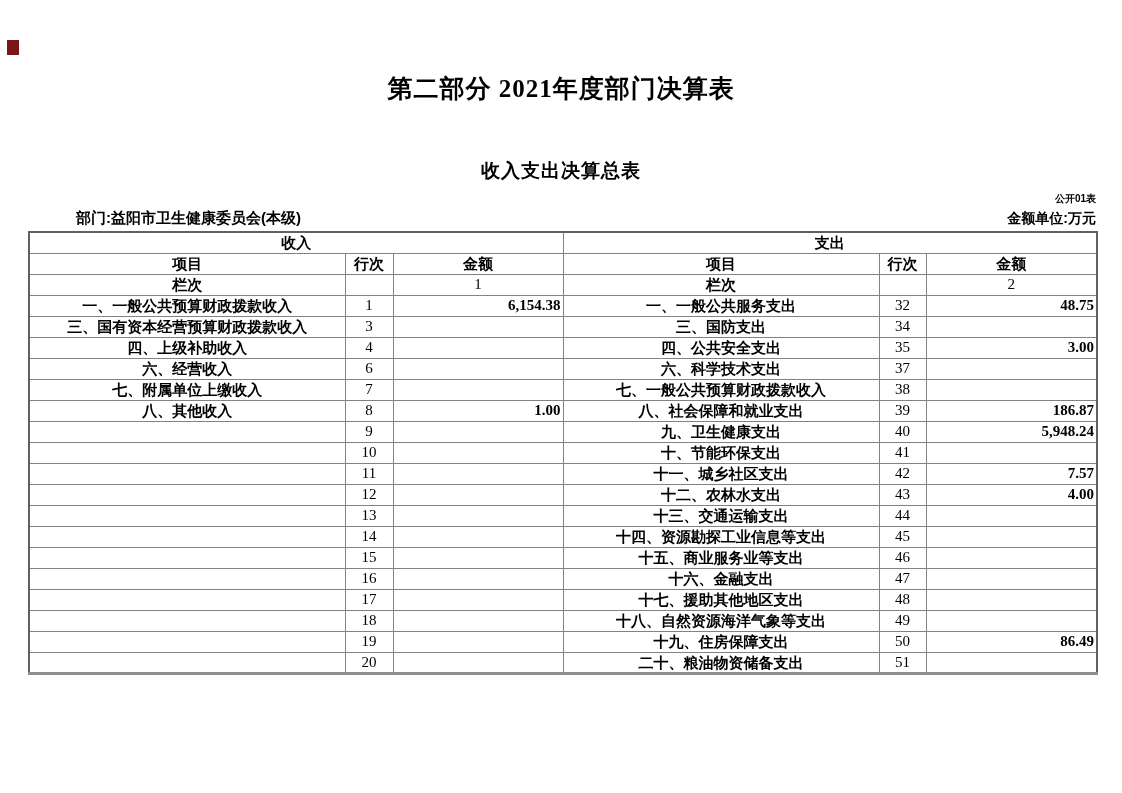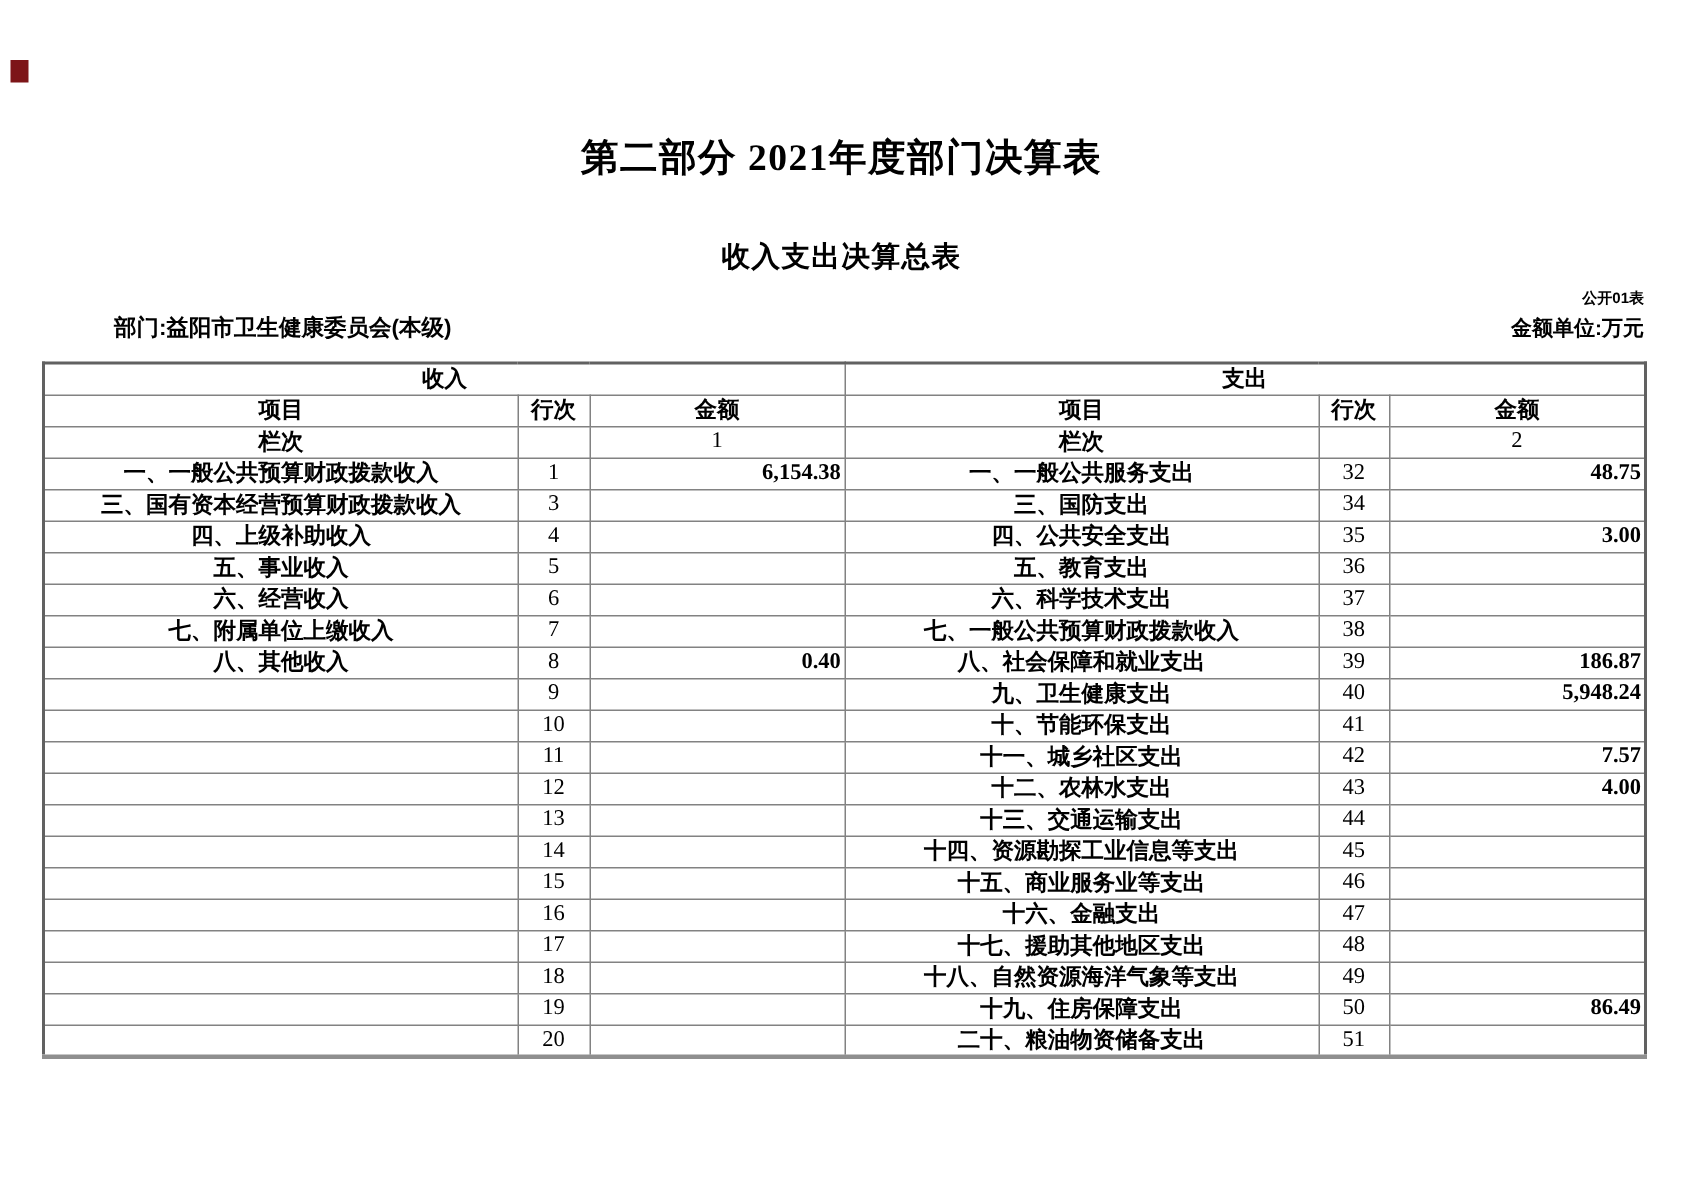--- a/index.html
+++ b/index.html
@@ -7,42 +7,42 @@
     width:1122px;height:793px;background:#ffffff;position:relative;
     font-family:"Liberation Sans","DejaVu Sans",sans-serif;
     color:#000;
     overflow:hidden;
   }
   .corner-mark{
     position:absolute;left:7px;top:40px;width:12px;height:15px;
     background:#7d1518;
   }
   .part-title{
-    position:absolute;top:88px;left:0;width:1122px;text-align:center;
+    position:absolute;top:72px;left:0;width:1122px;text-align:center;
     font-family:"Liberation Serif","DejaVu Serif",serif;
     font-weight:bold;font-size:25px;letter-spacing:1px;
   }
   .table-title{
     position:absolute;top:158px;left:0;width:1122px;text-align:center;
     font-weight:bold;font-size:19px;letter-spacing:1px;
   }
   .code-line{
     position:absolute;top:192px;right:26px;
     font-weight:bold;font-size:10px;
   }
   .dept-line{
     position:absolute;top:209px;left:28px;
     font-weight:bold;font-size:15px;margin-left:48px;
   }
   .unit-line{
     position:absolute;top:210px;right:26px;
     font-weight:bold;font-size:14px;text-align:center;
   }
   table.main{
-    position:absolute;left:28px;top:241px;width:1068px;
+    position:absolute;left:28px;top:231px;width:1068px;
     border-collapse:collapse;table-layout:fixed;
     border:2px solid #616161;
     border-bottom:3px solid #8f8f8f;
     padding-left:15px;
   }
   table.main tr{height:21px;}
   table.main td{
     border:1px solid #828282;
     padding:0 2px;
     font-size:15px;line-height:19px;
@@ -129,47 +129,39 @@
       </tr>
       <tr>
         <td class="c-item">四、上级补助收入</td>
         <td class="c-line">4</td>
         <td class="c-amt"></td>
         <td class="c-item">四、公共安全支出</td>
         <td class="c-line">35</td>
         <td class="c-amt">3.00</td>
       </tr>
       <tr>
-        <td class="c-item">五、事业收入</td>
-        <td class="c-line">5</td>
-        <td class="c-amt"></td>
-        <td class="c-item">五、教育支出</td>
-        <td class="c-line">36</td>
-        <td class="c-amt"></td>
-      </tr>
-      <tr>
         <td class="c-item">六、经营收入</td>
         <td class="c-line">6</td>
         <td class="c-amt"></td>
         <td class="c-item">六、科学技术支出</td>
         <td class="c-line">37</td>
         <td class="c-amt"></td>
       </tr>
       <tr>
         <td class="c-item">七、附属单位上缴收入</td>
         <td class="c-line">7</td>
         <td class="c-amt"></td>
         <td class="c-item">七、一般公共预算财政拨款收入</td>
         <td class="c-line">38</td>
         <td class="c-amt"></td>
       </tr>
       <tr>
         <td class="c-item">八、其他收入</td>
         <td class="c-line">8</td>
-        <td class="c-amt">0.40</td>
+        <td class="c-amt">1.00</td>
         <td class="c-item">八、社会保障和就业支出</td>
         <td class="c-line">39</td>
         <td class="c-amt">186.87</td>
       </tr>
       <tr>
         <td class="c-item"></td>
         <td class="c-line">9</td>
         <td class="c-amt"></td>
         <td class="c-item">九、卫生健康支出</td>
         <td class="c-line">40</td>

